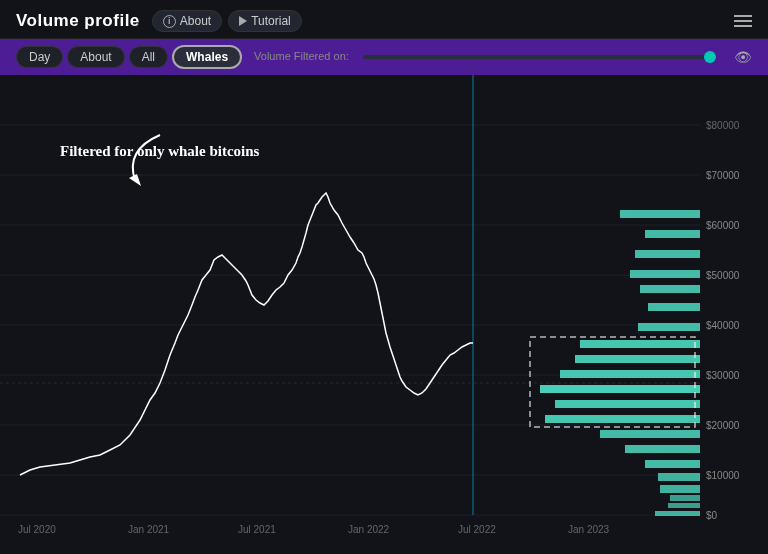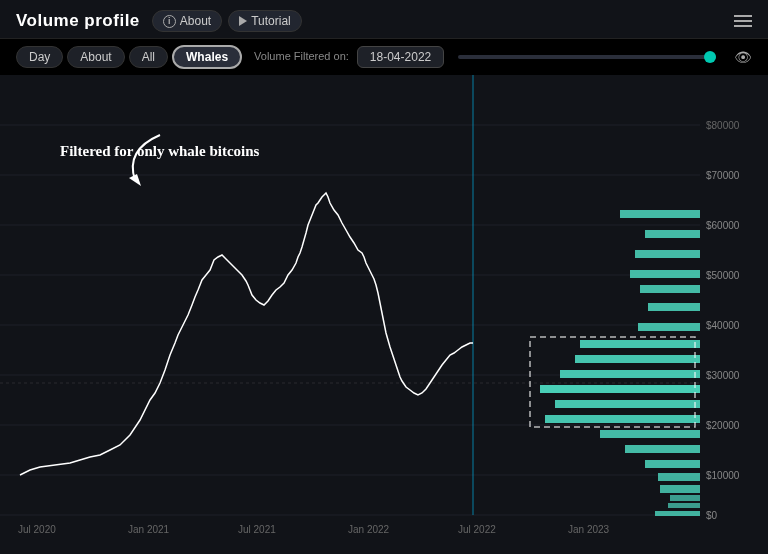--- a/index.html
+++ b/index.html
@@ -77,21 +77,21 @@
       display: block;
       width: 18px;
       height: 2px;
       background: #aaa;
     }
     .toolbar {
       display: flex;
       align-items: center;
       padding: 6px 16px;
       gap: 4px;
-      background: #000000;
+      background: #4c1d95;
     }
     .tab-btn {
       background: #1e2128;
       border: 1px solid #333;
       border-radius: 14px;
       color: #ccc;
       font-size: 12px;
       padding: 3px 12px;
       cursor: pointer;
     }
@@ -213,21 +213,20 @@
     <span></span>
   </div>
 </div>
 
 <div class="toolbar">
   <button class="tab-btn">Day</button>
   <button class="tab-btn">About</button>
   <button class="tab-btn">All</button>
   <button class="tab-btn whales-active">Whales</button>
   <span class="profile-label">Volume Filtered on:</span>
-  <span class="date-badge">18-04-2022</span>
   <div class="slider-container">
     <div class="slider-track"></div>
     <div class="slider-dot"></div>
   </div>
   <span class="eye-icon">👁</span>
 </div>
 
 <div class="chart-area">
 
   <svg class="main-chart" width="768" height="468">

